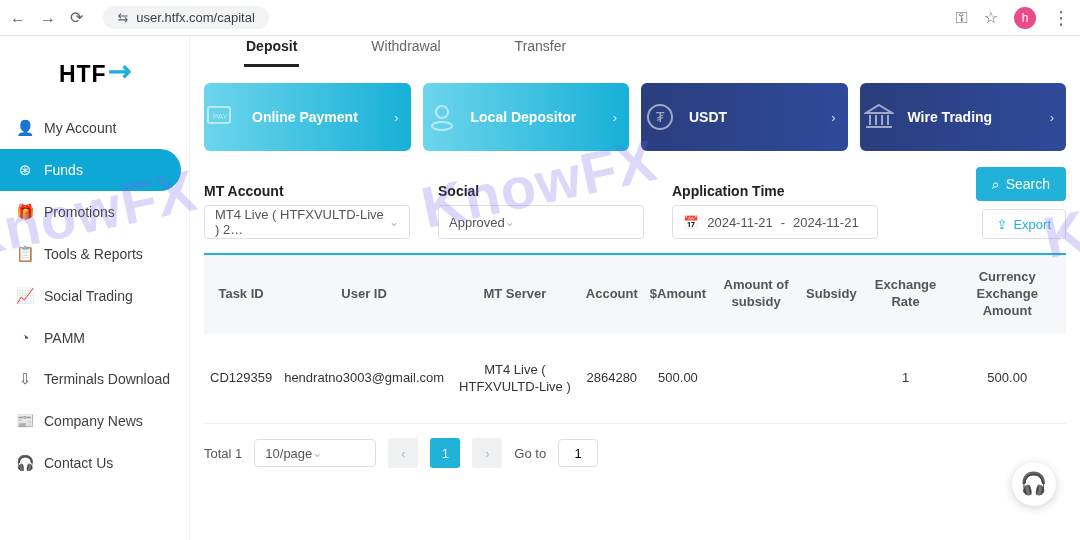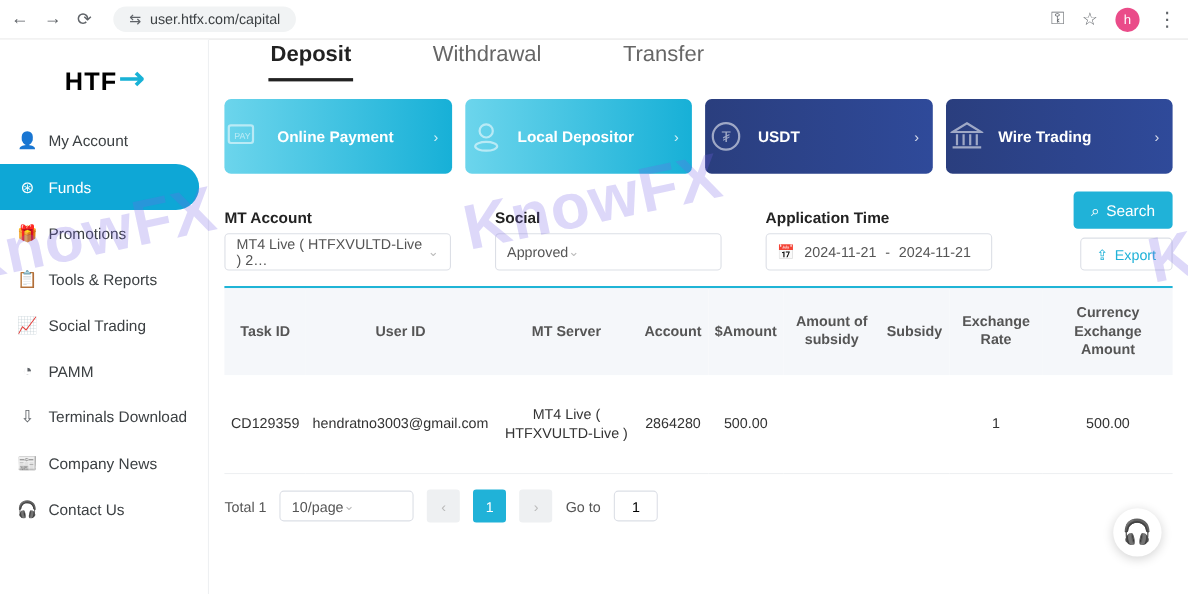--- a/index.html
+++ b/index.html
@@ -25,34 +25,34 @@
   .nav-list { list-style: none; }
   .nav-item { display: flex; align-items: center; gap: 10px; padding: 12px 16px; font-size: 14px; color: #3c4043; cursor: pointer; }
   .nav-item .nicon { width: 18px; text-align: center; color: #5f6368; font-size: 15px; }
   .nav-item.active { background: #0ea7d6; color: #fff; border-radius: 0 22px 22px 0; margin-right: 8px; }
   .nav-item.active .nicon { color: #fff; }
 
   .main { flex: 1; padding: 0 14px 0 14px; overflow: hidden; }
 
   
   .tabs { display: flex; gap: 70px; padding: 2px 40px 0 40px; }
-  .tab { padding: 0 2px 10px 2px; font-size: 20px; color: #666; cursor: pointer; border-bottom: 3px solid transparent; }
+  .tab { padding: 0 2px 10px 2px; font-size: 14px; color: #666; cursor: pointer; border-bottom: 3px solid transparent; }
   .tab.active { color: #222; font-weight: 700; border-bottom-color: #222; }
 
   
   .cards { display: flex; gap: 12px; margin-top: 16px; }
   .card { flex: 1; height: 68px; border-radius: 6px; display: flex; align-items: center; padding: 0 2px; color: #fff; cursor: pointer; position: relative; }
   .card.cyan { background: linear-gradient(90deg, #6cd5ec 0%, #17b0d7 100%); }
   .card.navy { background: linear-gradient(90deg, #2a3e7e 0%, #2f4a9a 100%); }
   .card .cicon { width: 34px; height: 34px; margin-right: 12px; opacity: .55; display: flex; align-items: center; justify-content: center; }
   .card .label { font-size: 14px; font-weight: 700; line-height: 1.2; }
   .card .chev { position: absolute; right: 12px; font-size: 13px; opacity: .8; }
 
   
-  .filters { display: flex; gap: 40px; margin-top: 16px; align-items: flex-end; }
+  .filters { display: flex; gap: 28px; margin-top: 16px; align-items: flex-end; }
   .filter { display: flex; flex-direction: column; gap: 6px; }
   .flabel { font-weight: 700; font-size: 14px; color: #222; }
   .select { width: 206px; height: 34px; border: 1px solid #dcdfe6; border-radius: 4px; display: flex; align-items: center; padding: 0 10px; font-size: 13px; color: #555; cursor: pointer; }
   .select .chd { color: #bbb; font-size: 12px; }
   .daterange { width: 206px; height: 34px; border: 1px solid #dcdfe6; border-radius: 4px; display: flex; align-items: center; padding: 0 10px; font-size: 13px; color: #555; gap: 8px; cursor: pointer; }
   .daterange .cal { color: #bbb; }
   .actions { display: flex; flex-direction: column; gap: 8px; align-items: flex-end; margin-left: auto; }
   .btn-search { background: #20b2d8; color: #fff; border: none; border-radius: 4px; height: 34px; padding: 0 16px; font-size: 14px; display: inline-flex; align-items: center; gap: 6px; cursor: pointer; }
   .btn-export { background: #fff; border: 1px solid #dcdfe6; color: #20b2d8; border-radius: 4px; height: 30px; padding: 0 14px; font-size: 13px; display: inline-flex; align-items: center; gap: 6px; cursor: pointer; }
 

